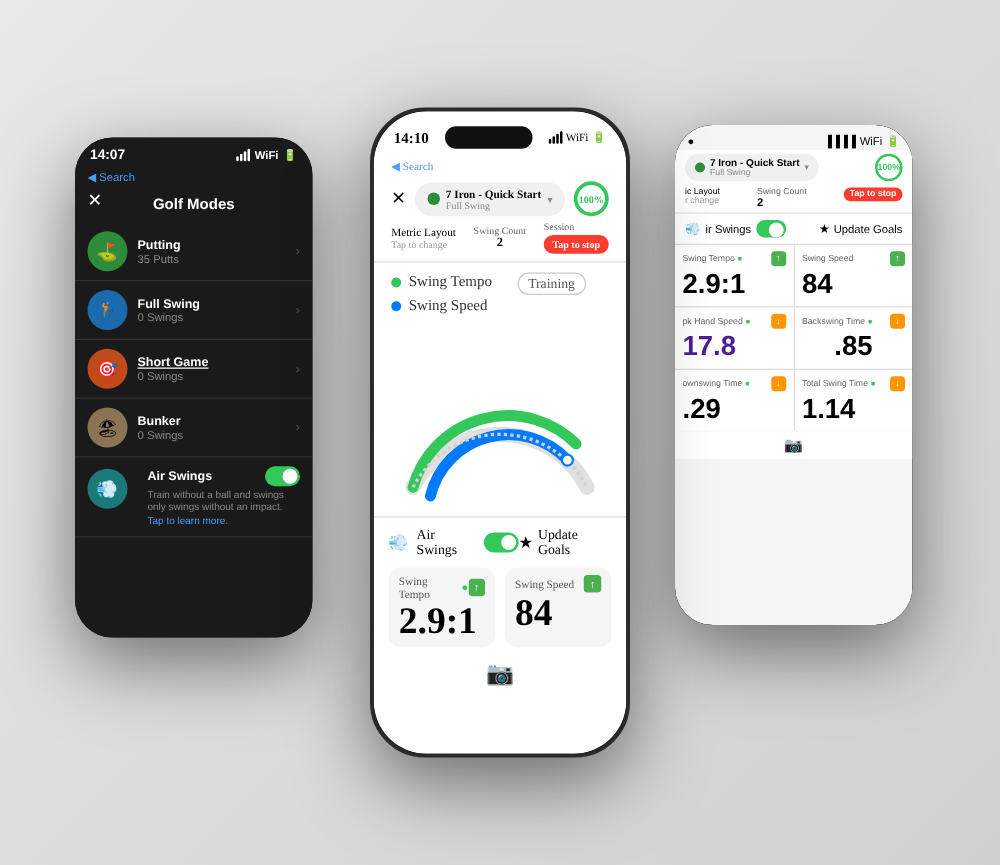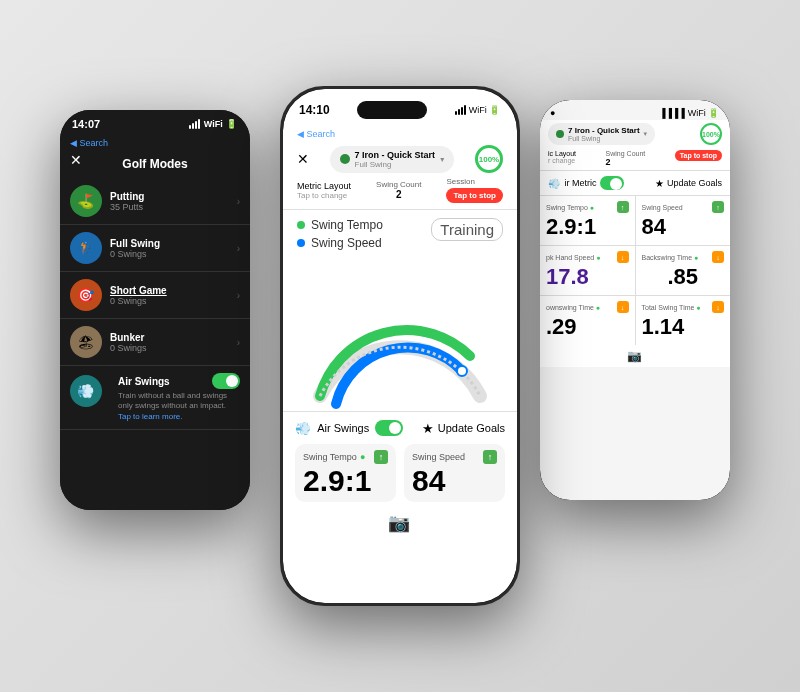--- a/index.html
+++ b/index.html
@@ -53,28 +53,29 @@
     .phone-right .screen {
       position: absolute;
       top: 0; left: 0; right: 0; bottom: 0;
       background: #f5f5f5;
       border-radius: 30px;
       overflow: hidden;
     }
 
     
     .phone-center {
-      width: 240px;
+      width: 208px;
       height: 520px;
       left: 50%;
       top: 50%;
       transform: translate(-50%, -50%);
       z-index: 2;
       border-radius: 44px;
       border: 3px solid #2a2a2a;
+      font-family: Liberation Serif, serif;
     }
     .phone-center .screen {
       position: absolute;
       top: 0; left: 0; right: 0; bottom: 0;
       background: #fff;
       border-radius: 42px;
       overflow: hidden;
     }
 
     
@@ -275,21 +276,21 @@
         <div style="font-size:9px;font-weight:600;">2</div>
       </div>
       <div>
         <div style="background:#ff3b30;color:#fff;font-size:7px;font-weight:600;border-radius:8px;padding:2px 5px;">Tap to stop</div>
       </div>
     </div>
 
     <div style="display:flex;justify-content:space-between;align-items:center;padding:5px 8px;background:#fff;border-bottom:0.5px solid #ddd;">
       <div style="display:flex;align-items:center;gap:4px;">
         <span style="font-size:10px;">💨</span>
-        <span style="font-size:9px;font-weight:500;color:#000;">ir Metric</span>
+        <span style="font-size:9px;font-weight:500;color:#000;">ir Swings</span>
         <div class="toggle" style="width:24px;height:14px;"></div>
       </div>
       <div style="display:flex;align-items:center;gap:3px;">
         <span style="font-size:10px;">★</span>
         <span style="font-size:9px;font-weight:500;color:#000;">Update Goals</span>
       </div>
     </div>
 
     <div style="display:grid;grid-template-columns:1fr 1fr;gap:1px;background:#ddd;flex:1;">
       <div style="background:#fff;padding:5px 6px;">
@@ -389,21 +390,21 @@
         <div style="font-size:10px;font-weight:600;text-align:center;">2</div>
       </div>
       <div>
         <div style="font-size:8px;color:#666;margin-bottom:2px;">Session</div>
         <div style="background:#ff3b30;color:#fff;font-size:8px;font-weight:600;border-radius:10px;padding:3px 7px;">Tap to stop</div>
       </div>
     </div>
 
     <div style="position:relative;padding:8px 14px 0;">
 
-      <div style="position:absolute;right:14px;top:8px;border:1px solid #ccc;border-radius:10px;padding:2px 8px;font-size:15px;color:#555;">Training</div>
+      <div style="position:absolute;right:32px;top:8px;border:1px solid #ccc;border-radius:10px;padding:2px 8px;font-size:11px;color:#555;">Training</div>
 
       <div style="margin-bottom:6px;">
         <div style="display:flex;align-items:center;gap:6px;margin-bottom:4px;">
           <div style="width:8px;height:8px;border-radius:50%;background:#34c759;flex-shrink:0;"></div>
           <span style="font-size:12px;font-weight:500;color:#333;">Swing Tempo</span>
         </div>
         <div style="display:flex;align-items:center;gap:6px;">
           <div style="width:8px;height:8px;border-radius:50%;background:#007aff;flex-shrink:0;"></div>
           <span style="font-size:12px;font-weight:500;color:#333;">Swing Speed</span>
         </div>

